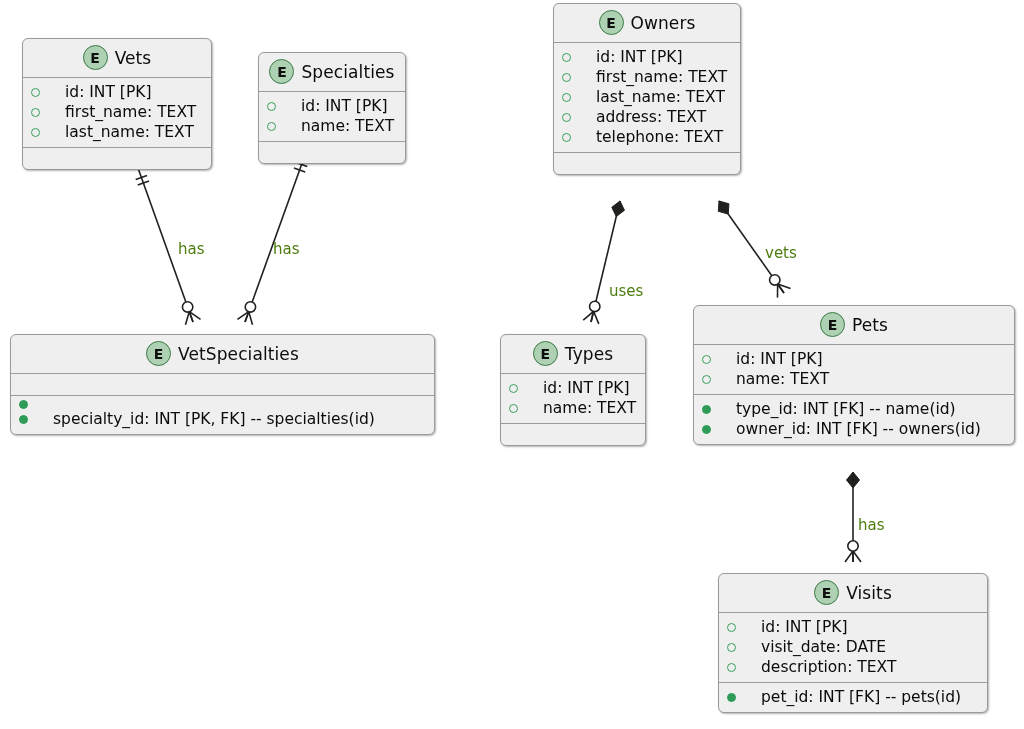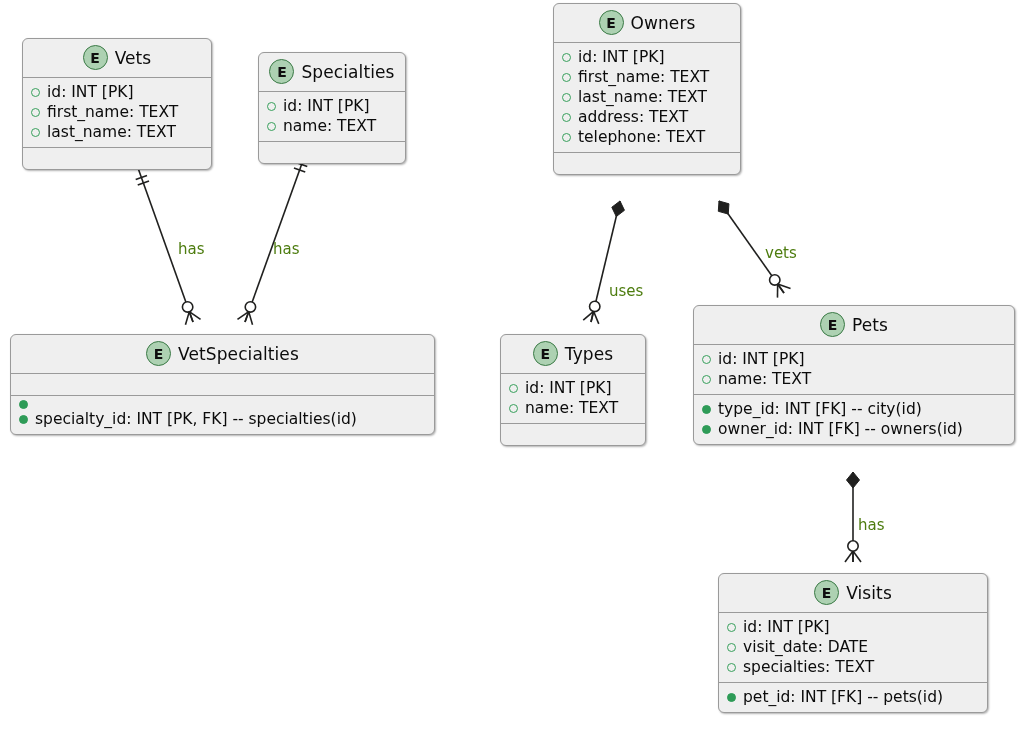--- a/index.html
+++ b/index.html
@@ -68,21 +68,21 @@
   .ent-section:last-child {
     border-bottom: none;
   }
   .ent-section.empty {
     min-height: 11px;
     padding: 5px 8px;
   }
   .field {
     display: flex;
     align-items: center;
-    gap: 7px;
+    gap: 25px;
     font-size: 15.5px;
     color: #0B0B0B;
     line-height: 20px;
     white-space: nowrap;
   }
   .bullet {
     width: 9px;
     height: 9px;
     flex: 0 0 9px;
     border-radius: 50%;
@@ -266,21 +266,21 @@
             <span>id: INT [PK]</span>
           </div>
           <div class="field">
             <span class="bullet open"></span>
             <span>name: TEXT</span>
           </div>
         </div>
         <div class="ent-section">
           <div class="field">
             <span class="bullet filled"></span>
-            <span>type_id: INT [FK] -- city(id)</span>
+            <span>type_id: INT [FK] -- name(id)</span>
           </div>
           <div class="field">
             <span class="bullet filled"></span>
             <span>owner_id: INT [FK] -- owners(id)</span>
           </div>
         </div>
       </div>
       <div class="entity" style="left: 718px; top: 573px; width: 270px;">
         <div class="ent-title">
           <div class="e-badge">E</div>
@@ -290,21 +290,21 @@
           <div class="field">
             <span class="bullet open"></span>
             <span>id: INT [PK]</span>
           </div>
           <div class="field">
             <span class="bullet open"></span>
             <span>visit_date: DATE</span>
           </div>
           <div class="field">
             <span class="bullet open"></span>
-            <span>specialties: TEXT</span>
+            <span>description: TEXT</span>
           </div>
         </div>
         <div class="ent-section">
           <div class="field">
             <span class="bullet filled"></span>
             <span>pet_id: INT [FK] -- pets(id)</span>
           </div>
         </div>
       </div>
     </div>

